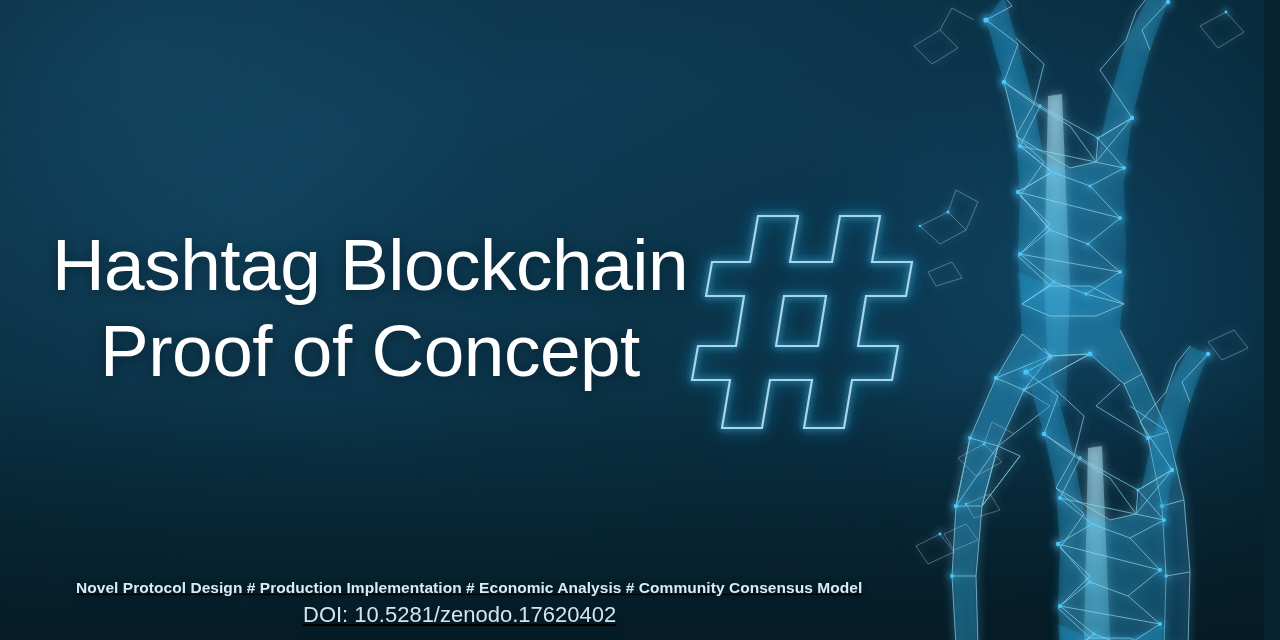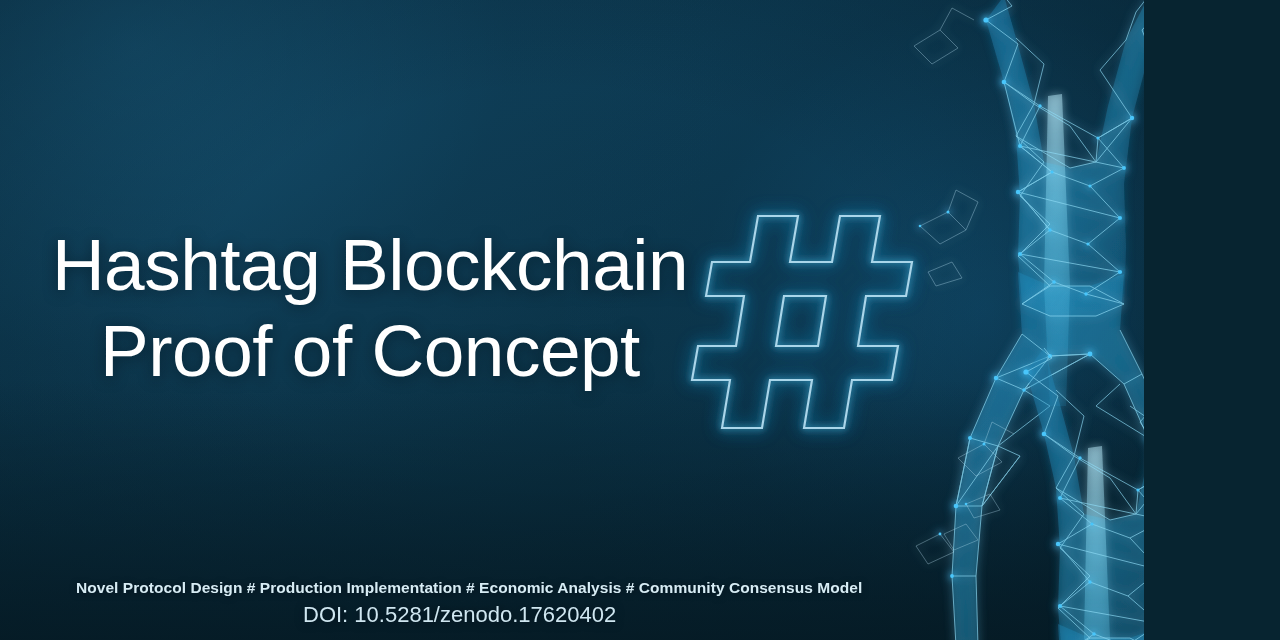--- a/index.html
+++ b/index.html
@@ -1,21 +1,21 @@
 <!DOCTYPE html>
 <html><head>
 <meta charset="utf-8">
 <style>
   html,body{margin:0;padding:0;}
   body{
     width:1280px;height:640px;overflow:hidden;
     background:#072430;
     font-family:"Liberation Sans", sans-serif;
   }
-  #stage{position:relative;width:1144px;height:640px;overflow:hidden;}
+  #stage{position:relative;width:1264px;height:640px;overflow:hidden;}
 
   
   .bg-base{
     position:absolute;inset:0;
     background:linear-gradient(160deg,#0e3e58 0%,#0d3b53 28%,#0b3347 55%,#092c3d 78%,#072430 100%);
   }
   .bg-glow-tl{
     position:absolute;left:-180px;top:-220px;width:900px;height:760px;
     background:radial-gradient(ellipse at 35% 35%, rgba(26,92,126,0.55) 0%, rgba(16,62,88,0.28) 45%, rgba(10,45,64,0) 72%);
   }
@@ -55,21 +55,21 @@
 
   
   .chain-wrap{
     position:absolute;left:900px;top:-14px;width:390px;height:668px;
     overflow:hidden;
   }
   .chain-wrap svg{display:block;width:100%;height:100%;overflow:visible;}
 
   
   .footer{
-    position:absolute;left:0;right:0;bottom:8px;
+    position:absolute;left:0;right:0;bottom:8px;text-decoration:underline;
   }
   .footer-tags{
     color:#d7ecf4;
     font-size:15.5px;
     font-weight:700;
     letter-spacing:0.05px;
     text-align:left;
     padding-left:76px;
     white-space:nowrap;
     line-height:20px;

